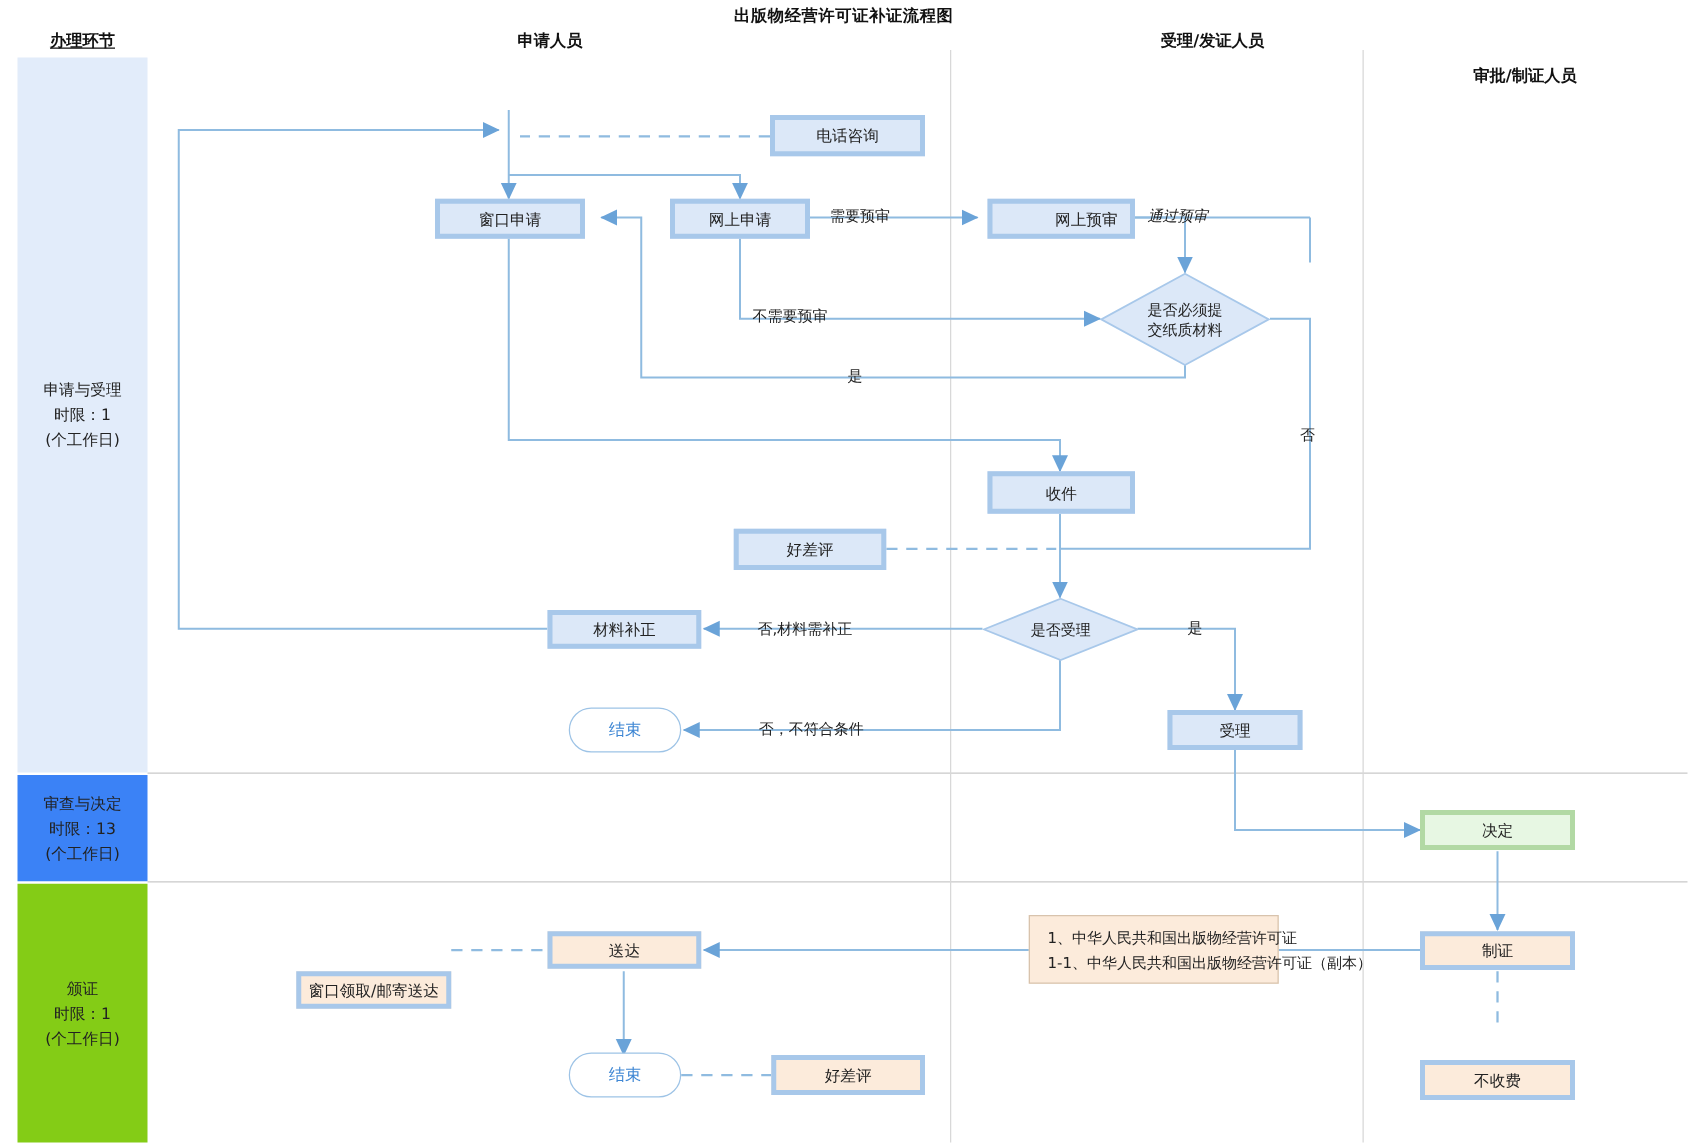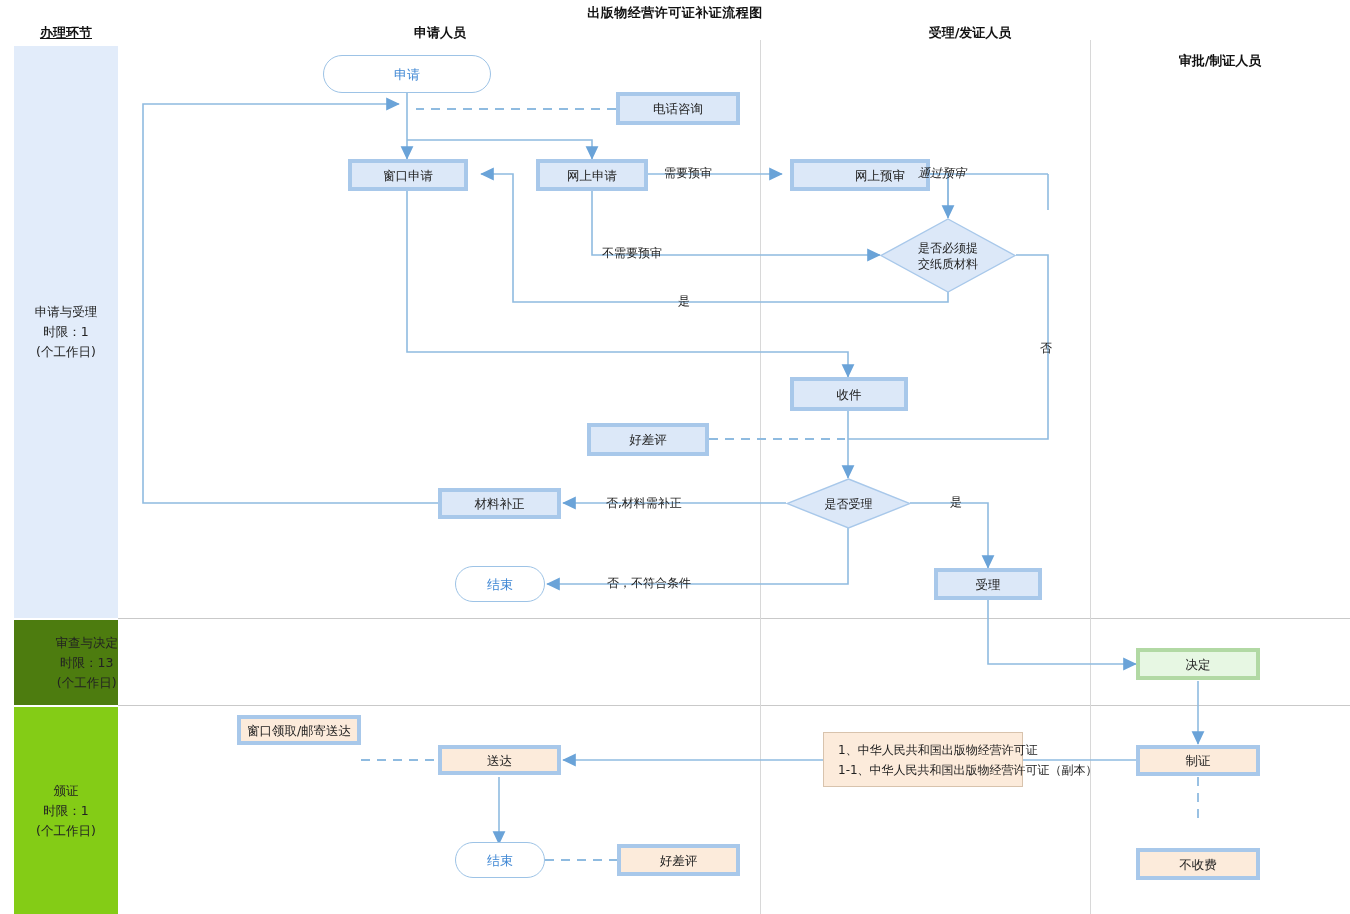--- a/index.html
+++ b/index.html
@@ -21,21 +21,21 @@
     top:24px;
   }
 
   
   .phase{
     position:absolute;left:14px;width:104px;
     display:flex;align-items:center;justify-content:center;
     text-align:center;font-size:12.5px;color:#222;line-height:20px;
   }
   .phase.blue{background:#e2ecfa;}
-  .phase.green{background:#4d7c0f;justify-content:flex-end;}
+  .phase.green{background:#3b82f6;}
   .phase.peach{background:#84cc16;justify-content:center;}
 
   
   .hline{position:absolute;height:1px;background:#c9c9c9;}
   .vline{position:absolute;width:1px;background:#d8d8d8;}
 
   
   .node{
     position:absolute;box-sizing:border-box;
     display:flex;align-items:center;justify-content:center;
@@ -170,29 +170,28 @@
       <path d="M709,439 L845,439"></path>
 
       <path d="M361,760 L436,760"></path>
 
       <path d="M545,860 L617,860"></path>
 
       <path d="M1198,777 L1198,824"></path>
     </g>
   </svg>
 
-  <div class="node n-term" style="left:323px;top:55px;width:168px;height:38px;">申请</div>
 
   <div class="node n-blue" style="left:616px;top:92px;width:124px;height:33px;">电话咨询</div>
 
   <div class="node n-blue" style="left:348px;top:159px;width:120px;height:32px;">窗口申请</div>
 
   <div class="node n-blue" style="left:536px;top:159px;width:112px;height:32px;">网上申请</div>
 
-  <div class="node n-blue" style="left:790px;top:159px;width:140px;height:32px;padding-left:40px;">网上预审</div>
+  <div class="node n-blue" style="left:790px;top:159px;width:118px;height:32px;padding-left:40px;">网上预审</div>
 
   <div class="node n-diamond" style="left:880px;top:218px;width:136px;height:75px;">
     <svg class="dmbg" viewBox="0 0 136 75" preserveAspectRatio="none">
       <polygon points="68,1 135,37.5 68,74 1,37.5" fill="#dce8f8" stroke="#a8c8ea" stroke-width="1.4"></polygon>
     </svg>
     <div class="dmtx">
       <div>是否必须提</div>
       <div>交纸质材料</div>
     </div>
   </div>
@@ -215,21 +214,21 @@
   <div class="node n-blue" style="left:934px;top:568px;width:108px;height:32px;">受理</div>
 
   <div class="node n-green" style="left:1136px;top:648px;width:124px;height:32px;">决定</div>
 
   <div class="node n-peach" style="left:1136px;top:745px;width:124px;height:31px;">制证</div>
 
   <div class="node n-peach" style="left:1136px;top:824px;width:124px;height:32px;margin-top:24px;">不收费</div>
 
   <div class="node n-peach" style="left:438px;top:745px;width:123px;height:30px;">送达</div>
 
-  <div class="node n-peach" style="left:237px;top:715px;width:124px;height:30px;">窗口领取/邮寄送达</div>
+  <div class="node n-peach" style="left:237px;top:777px;width:124px;height:30px;">窗口领取/邮寄送达</div>
 
   <div class="node n-term" style="left:455px;top:842px;width:90px;height:36px;">结束</div>
 
   <div class="node n-peach" style="left:617px;top:844px;width:123px;height:32px;">好差评</div>
 
   <div class="node n-note" style="left:823px;top:732px;width:200px;height:55px;flex-direction:column;align-items:flex-start;justify-content:center;white-space:nowrap;">
     <div>1、中华人民共和国出版物经营许可证</div>
     <div>1-1、中华人民共和国出版物经营许可证（副本）</div>
   </div>
 

